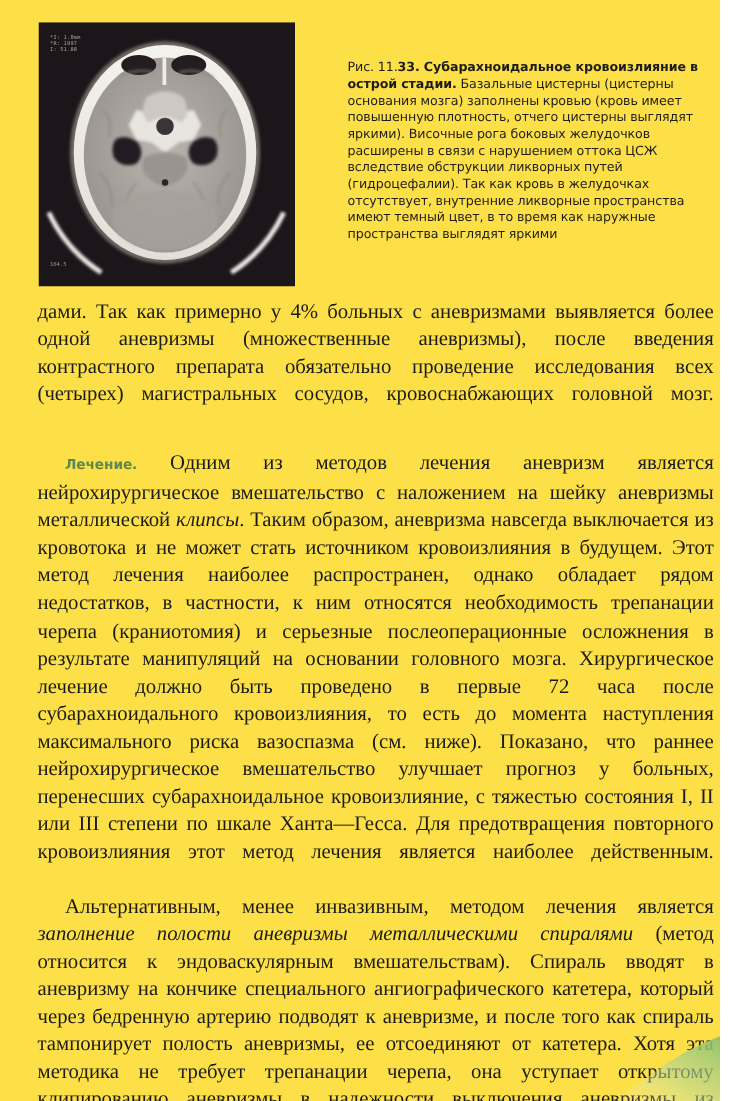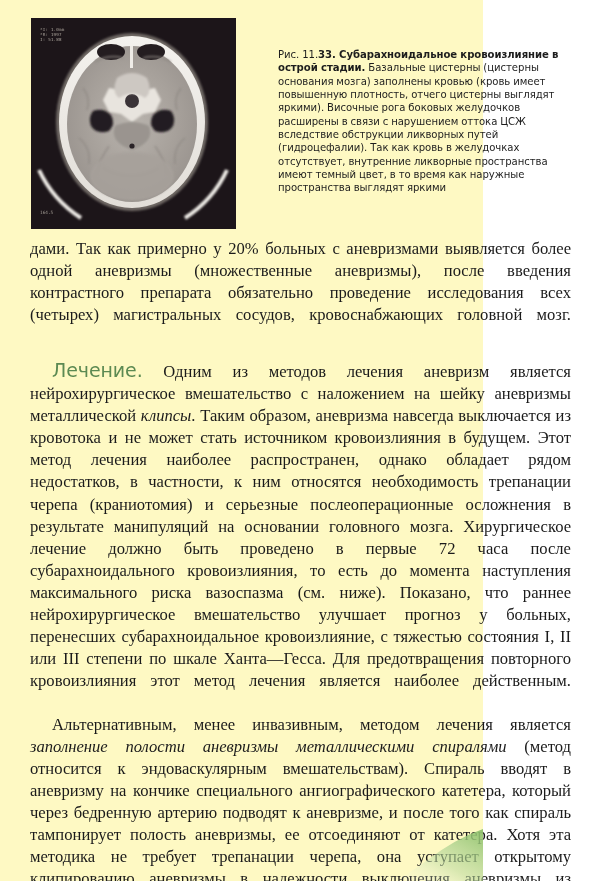--- a/index.html
+++ b/index.html
@@ -12,23 +12,23 @@
     height: 881px;
     background: #ffffff;
     font-family: "Liberation Serif", "DejaVu Serif", serif;
     color: #1a1a1a;
     position: relative;
     overflow: hidden;
   }
 
   .page {
     position: relative;
-    width: 483px;
+    width: 576px;
     height: 881px;
-    background: #fef9c3;
+    background: #fde047;
   }
 
   
   .figure-block {
     position: absolute;
     left: 31px;
     top: 18px;
     width: 538px;
     height: 212px;
   }
@@ -103,22 +103,22 @@
     hyphens: manual;
   }
   p.body + p.body { margin-top: 0; }
 
   .p-indent { text-indent: 22px; }
   .p-gap { margin-top: 11px !important; }
 
   .kw-green {
     color: #5c8a52;
     font-family: "DejaVu Sans", sans-serif;
-    font-size: 19px;
-    font-weight: normal;
+    font-size: 11px;
+    font-weight: bold;
     letter-spacing: -0.1px;
   }
   .ital { font-style: italic; margin-top: 21px; }
 
   
   p.body::after {
     content: "";
     display: inline-block;
     width: 100%;
   }
@@ -210,21 +210,21 @@
 I: 51.88</div>
       <div class="overlay-text-bl">164.5</div>
     </div>
 
     <div class="caption"><span>Рис. 11.</span><b>33.</b><b> Субарахноидальное кровоизлияние в острой стадии.</b><span> Базальные цистерны (цистерны основания мозга) заполнены кровью (кровь имеет повышенную плотность, отчего цистерны выглядят яркими). Височные рога боковых желудочков расширены в связи с нарушением оттока ЦСЖ вследствие обструкции ликворных путей (гидроцефалии). Так как кровь в желудочках отсутствует, внутренние ликворные пространства имеют темный цвет, в то время как наружные пространства выглядят яркими</span></div>
 
   </div>
 
   <div class="body-col">
 
-    <p class="body">дами. Так как примерно у 20% больных с аневризмами выявляется более одной аневризмы (множественные аневризмы), после введения контрастного препарата обязательно проведение исследования всех (четырех) магистральных сосудов, кровоснабжающих головной мозг.</p>
+    <p class="body">дами. Так как примерно у 4% больных с аневризмами выявляется более одной аневризмы (множественные аневризмы), после введения контрастного препарата обязательно проведение исследования всех (четырех) магистральных сосудов, кровоснабжающих головной мозг.</p>
 
     <p class="body p-indent p-gap"><span class="kw-green">Лечение.</span><span> Одним из методов лечения аневризм является нейрохирургическое вмешательство с наложением на шейку аневризмы металлической </span><span class="ital">клипсы</span><span>. Таким образом, аневризма навсегда выключается из кровотока и не может стать источником кровоизлияния в будущем. Этот метод лечения наиболее распространен, однако обладает рядом недостатков, в частности, к ним относятся необходимость трепанации черепа (краниотомия) и серьезные послеоперационные осложнения в результате манипуляций на основании головного мозга. Хирургическое лечение должно быть проведено в первые 72 часа после субарахноидального кровоизлияния, то есть до момента наступления максимального риска вазоспазма (см. ниже). Показано, что раннее нейрохирургическое вмешательство улучшает прогноз у больных, перенесших субарахноидальное кровоизлияние, с тяжестью состояния I, II или III степени по шкале Ханта—Гесса. Для предотвращения повторного кровоизлияния этот метод лечения является наиболее действенным.</span></p>
 
     <p class="body p-indent"><span>Альтернативным, менее инвазивным, методом лечения является </span><span class="ital">заполнение полости аневризмы металлическими спиралями</span><span> (метод относится к эндоваскулярным вмешательствам). Спираль вводят в аневризму на кончике специального ангиографического катетера, который через бедренную артерию подводят к аневризме, и после того как спираль тампонирует полость аневризмы, ее отсоединяют от катетера. Хотя эта методика не требует трепанации черепа, она уступает открытому клипированию аневризмы в надежности выключения аневризмы из кровотока.</span></p>
 
   </div>
 
   <svg class="corner-swoosh" viewBox="0 0 120 70">
     <defs>
       <linearGradient id="swooshGrad" x1="0" y1="1" x2="1" y2="0">

